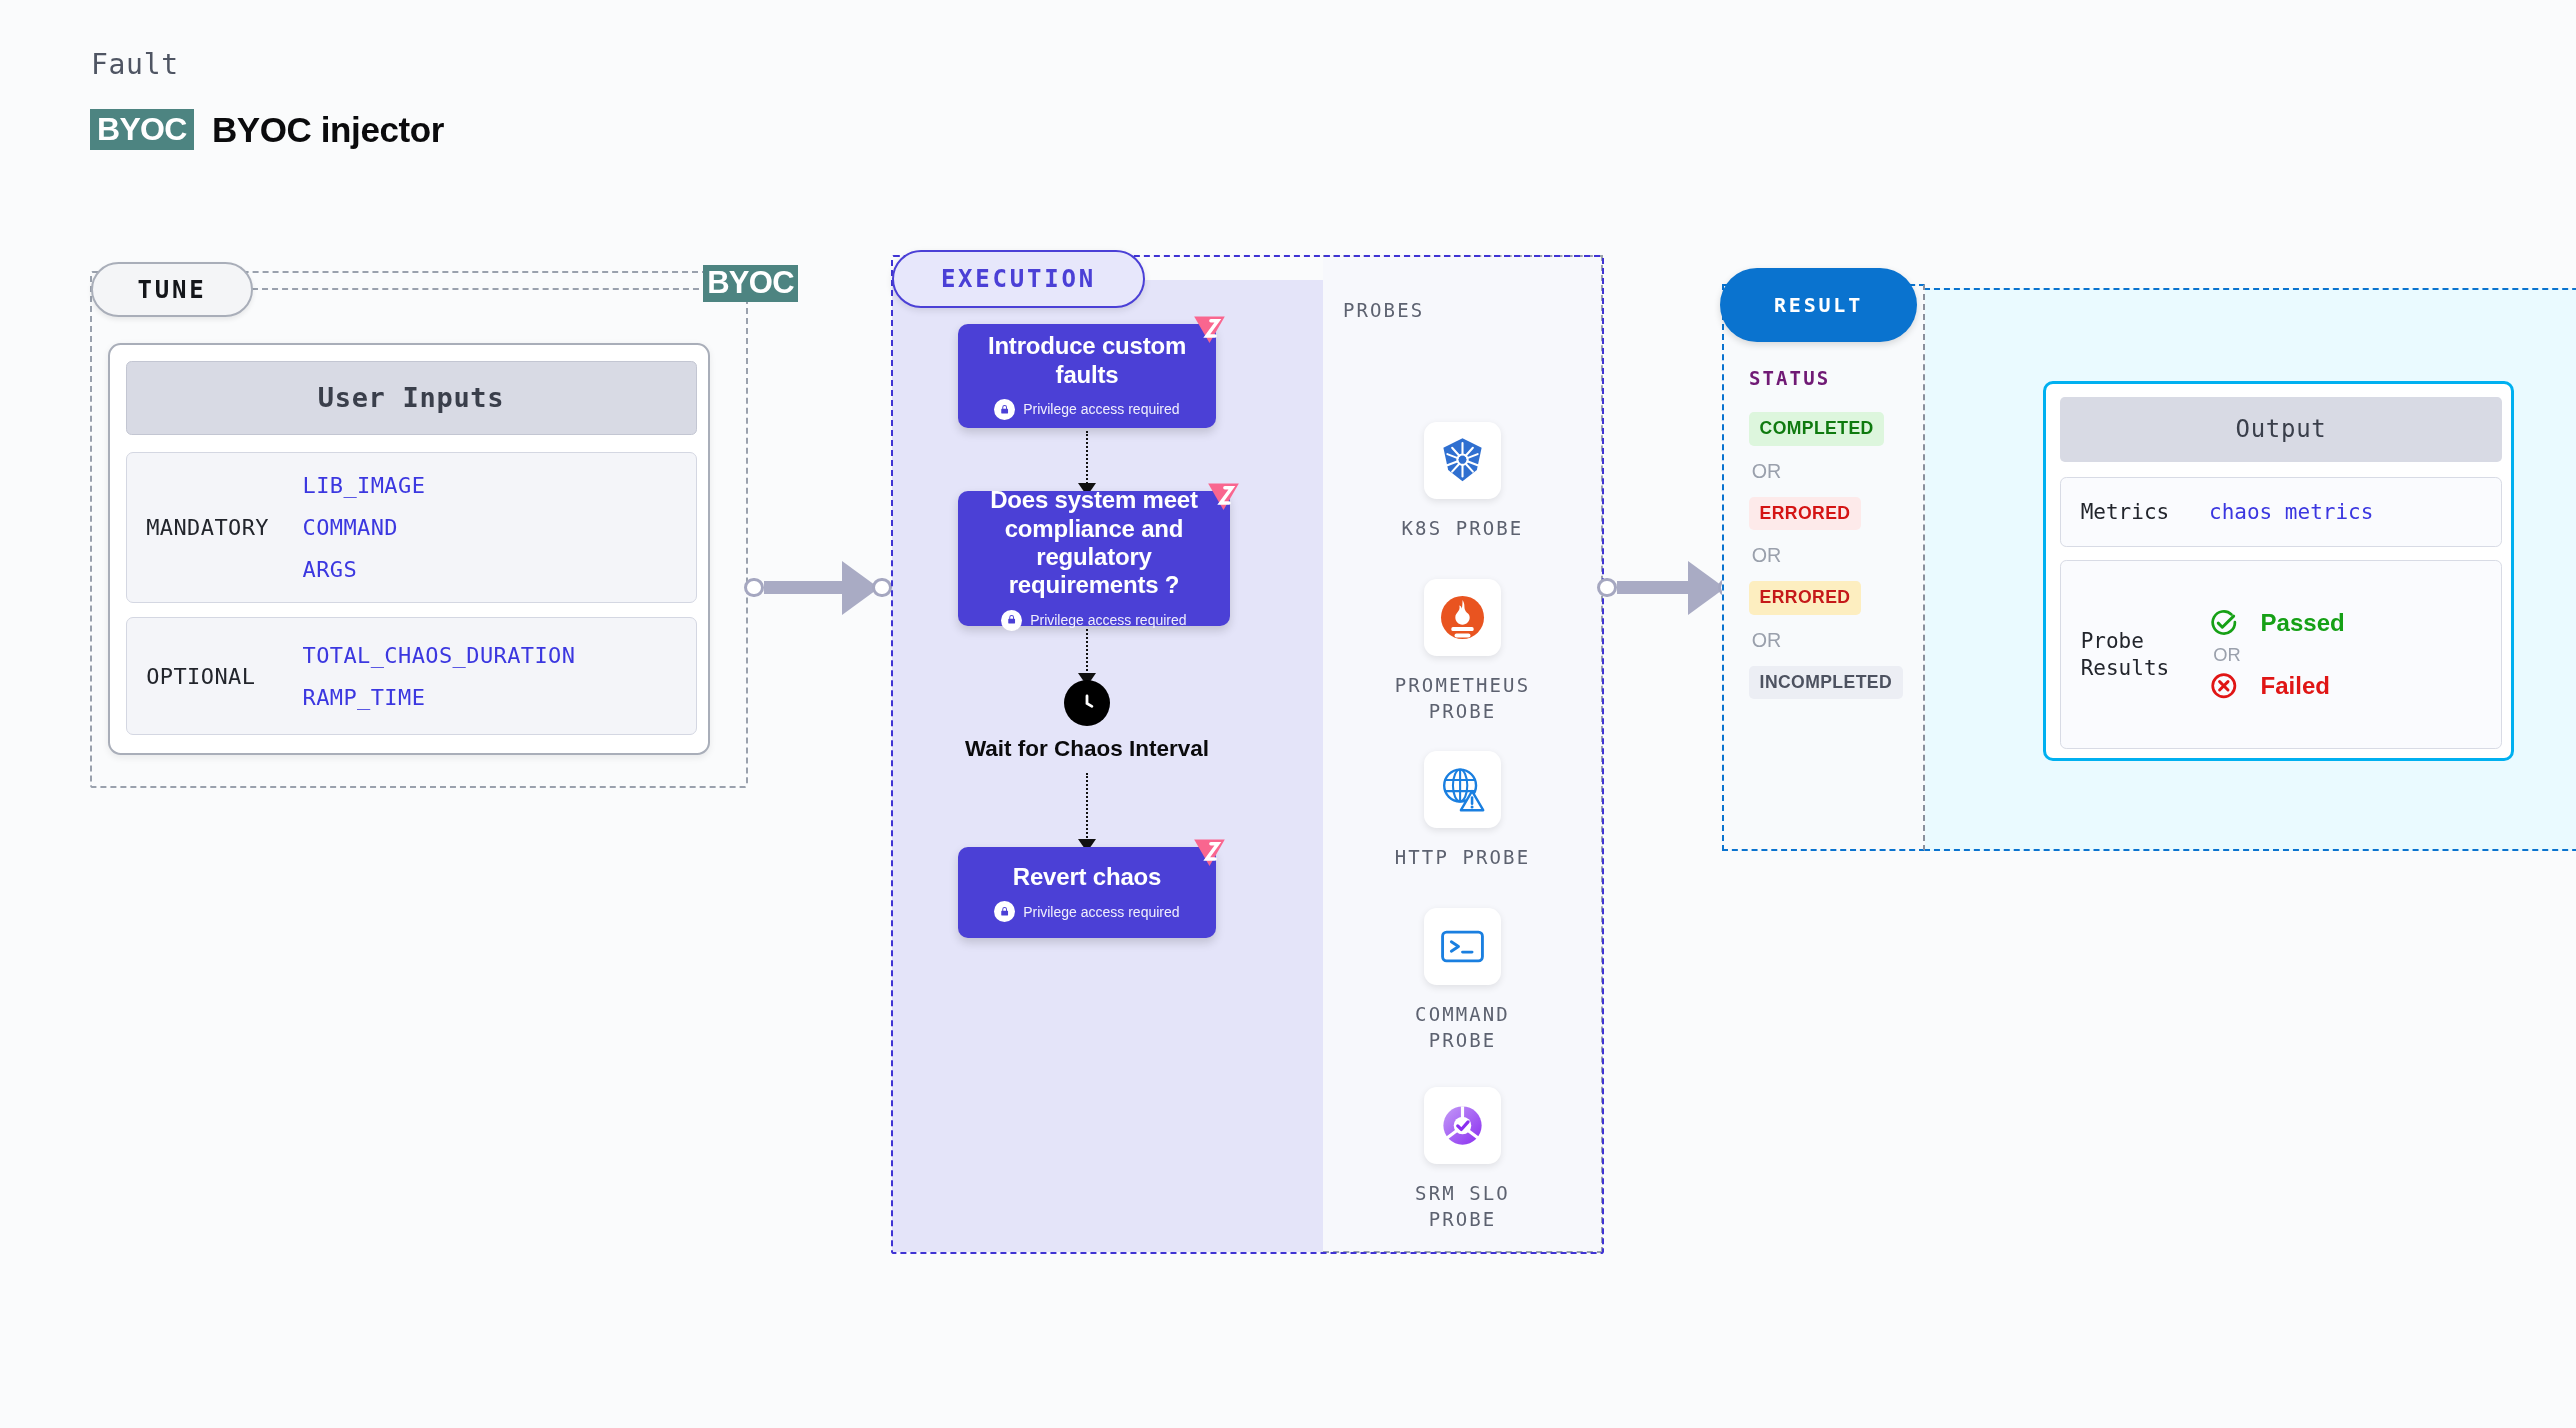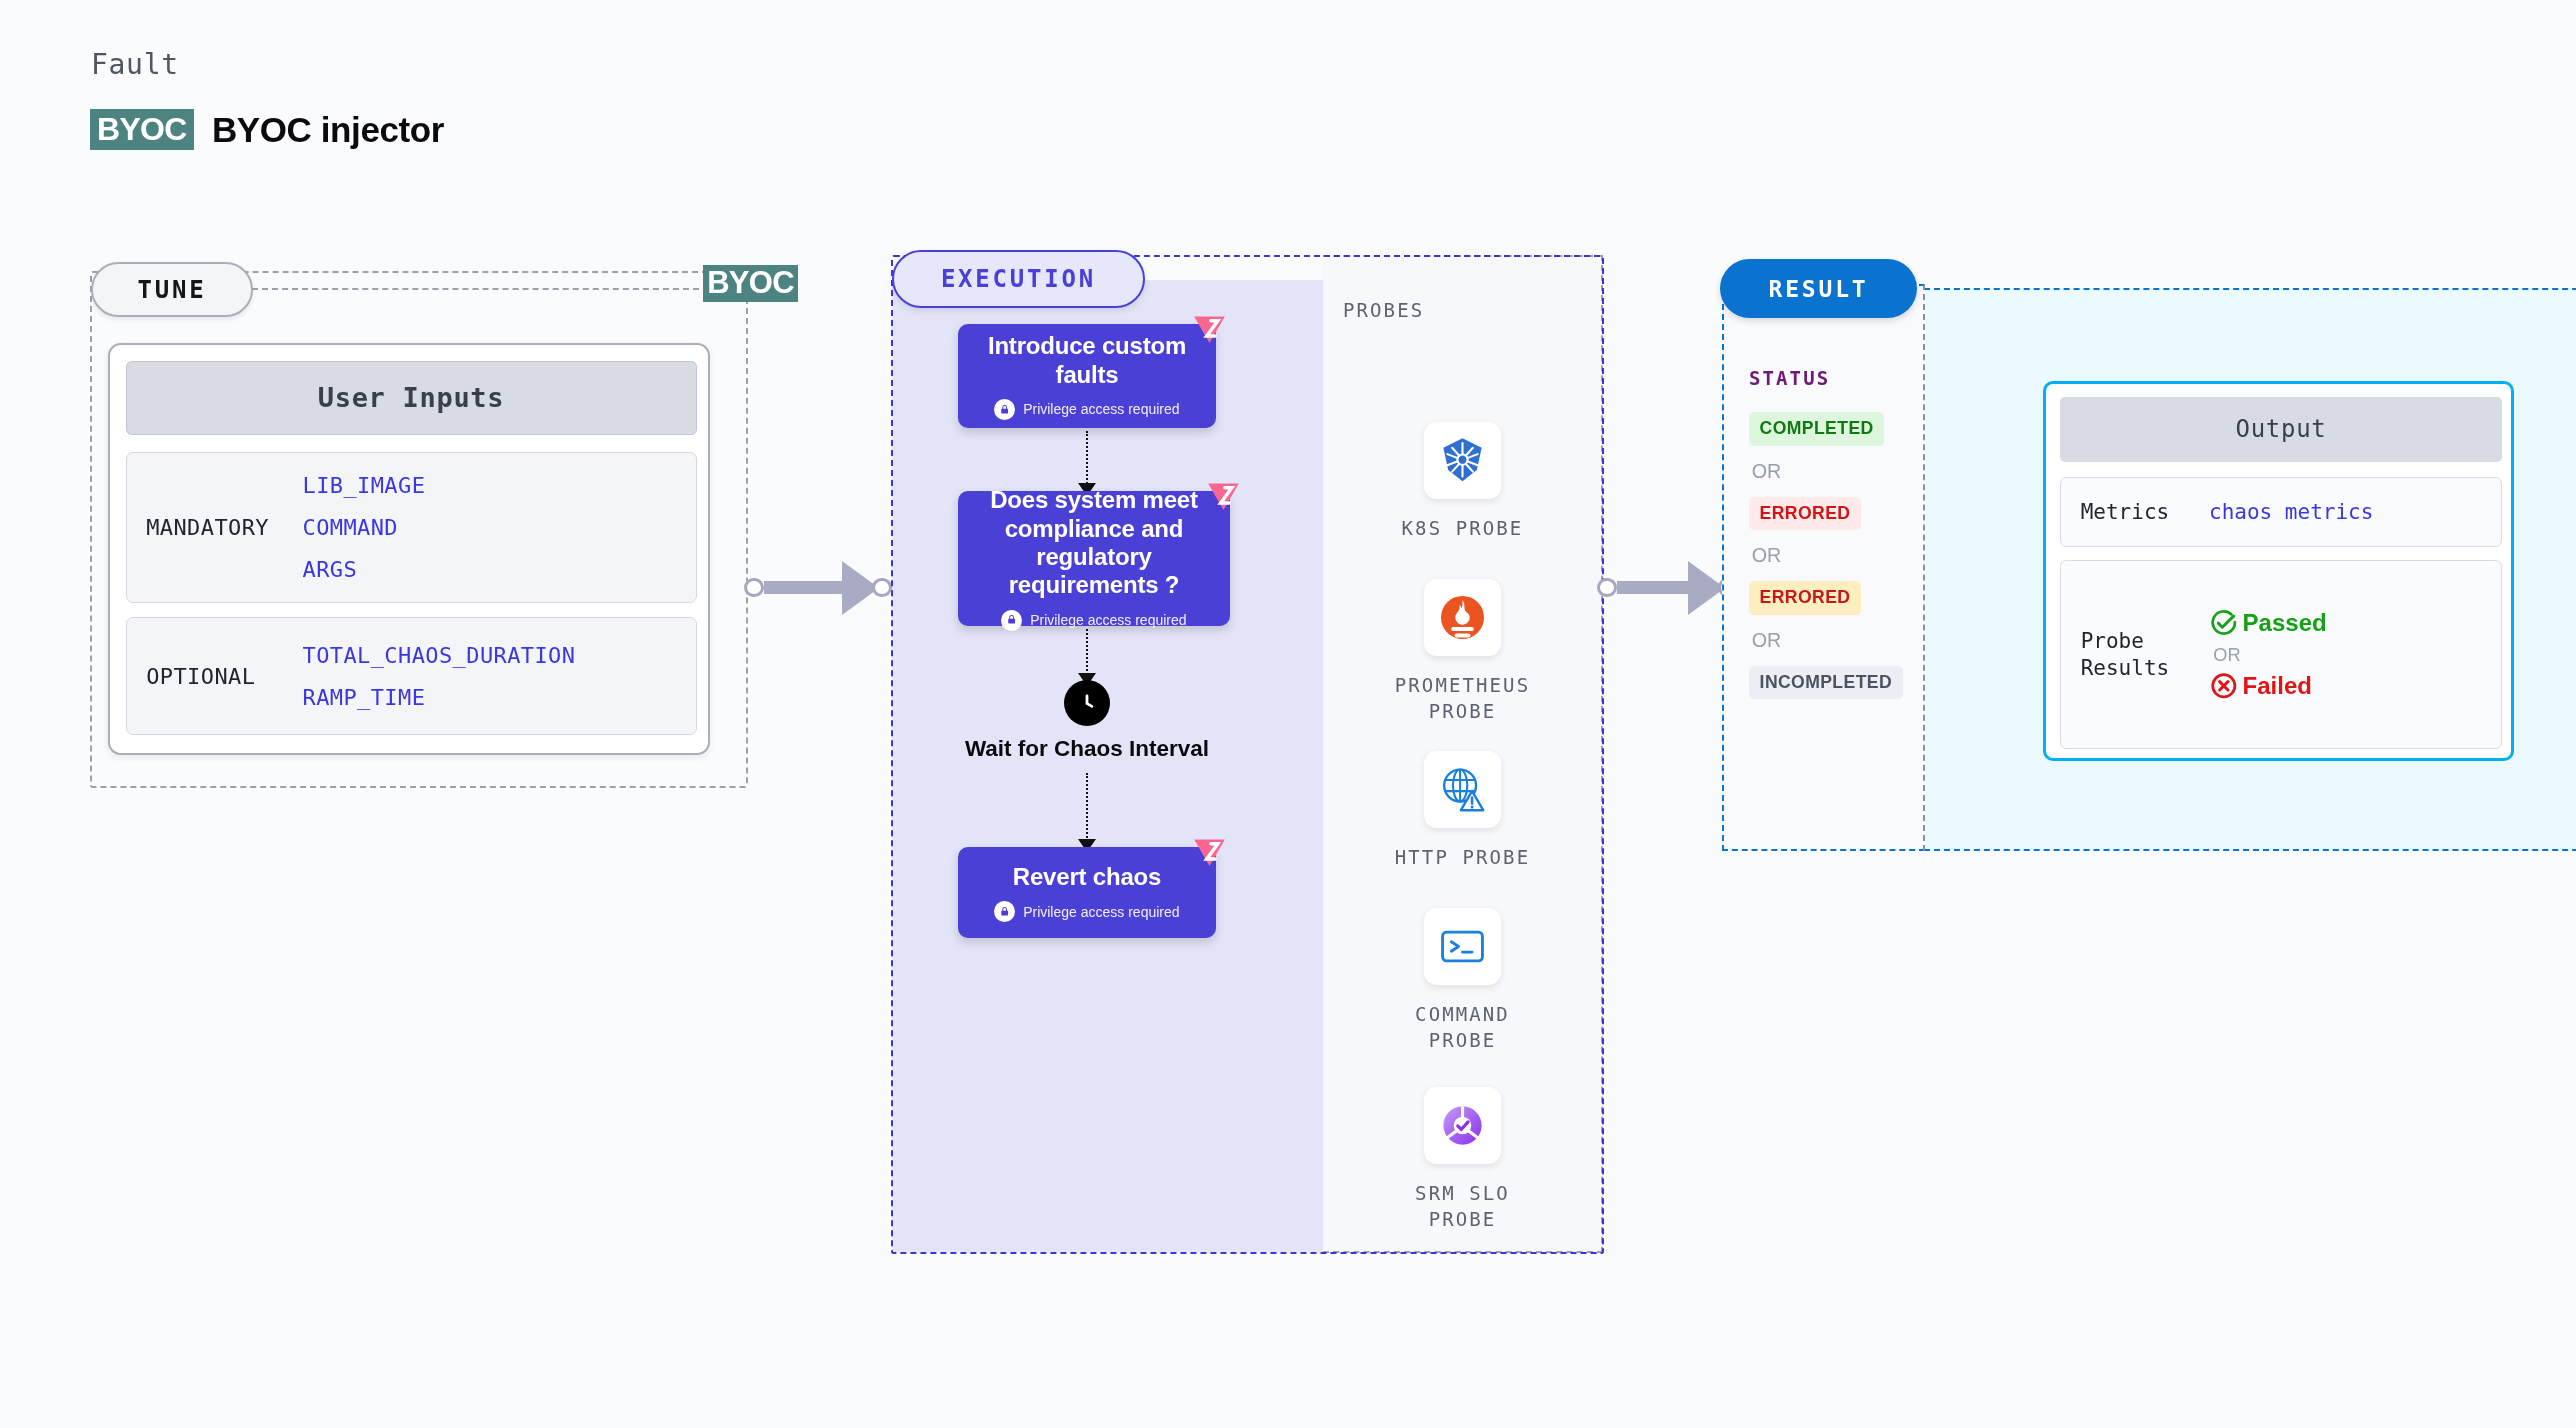--- a/index.html
+++ b/index.html
@@ -37,23 +37,23 @@
     left: 91px; top: 262px; width: 162px; height: 55px;
     background: #f4f5f7; border: 2.1px solid #a9aeb9; color: #14161a;
     font-size: 24px; box-shadow: 0 2.8px 5.6px rgba(0,0,0,.08); z-index: 6;
   }
   .pill-exec {
     left: 892px; top: 250px; width: 253px; height: 58px;
     background: #e7e7fb; border: 2.8px solid #4b40d6; color: #4b40d6;
     font-size: 24px; box-shadow: 0 2.8px 7px rgba(0,0,0,.10); z-index: 6;
   }
   .pill-result {
-    left: 1720px; top: 259px; width: 197px; height: 59px;
+    left: 1720px; top: 268px; width: 197px; height: 74px;
     background: #0a73cf; border: none; color: #ffffff;
-    font-size: 23px; box-shadow: 0 2.8px 7px rgba(0,0,0,.14); z-index: 6;
+    font-size: 20px; box-shadow: 0 2.8px 7px rgba(0,0,0,.14); z-index: 6;
   }
 
   
   .tune-dashed {
     position: absolute; left: 90px; top: 271px; width: 658px; height: 517px;
     border: 2.1px dashed #9aa1ad; border-radius: 2.8px; background: transparent;
   }
   .tune-card {
     position: absolute; left: 108px; top: 343px; width: 602px; height: 412px;
     background: #ffffff; border: 2.8px solid #a9aeb9; border-radius: 12.7px;
@@ -249,21 +249,21 @@
   .out-row-probe   { top: 176px; height: 189px; }
   .out-key {
     width: 148px; padding-left: 19.7px;
     font-family: "DejaVu Sans Mono", monospace; font-size: 21px;
     color: #22252c; line-height: 1.25;
   }
   .out-val-link {
     font-family: "DejaVu Sans Mono", monospace; font-size: 21px; color: #3b37e0;
   }
   .probe-res { display: flex; flex-direction: column; gap: 5.6px; }
-  .pr-line { display: flex; align-items: center; gap: 4px; }
+  .pr-line { display: flex; align-items: center; gap: 22px; }
   .pr-line svg { width: 29.6px; height: 29.6px; flex: none; }
   .pr-pass { font-size: 24px; font-weight: 700; color: #16a016; }
   .pr-fail { font-size: 24px; font-weight: 700; color: #e01515; }
   .pr-or { font-size: 18.3px; color: #9aa0ac; margin-left: 4.2px; }
 </style>
 </head>
 <body>
 
 <div class="page">
 

